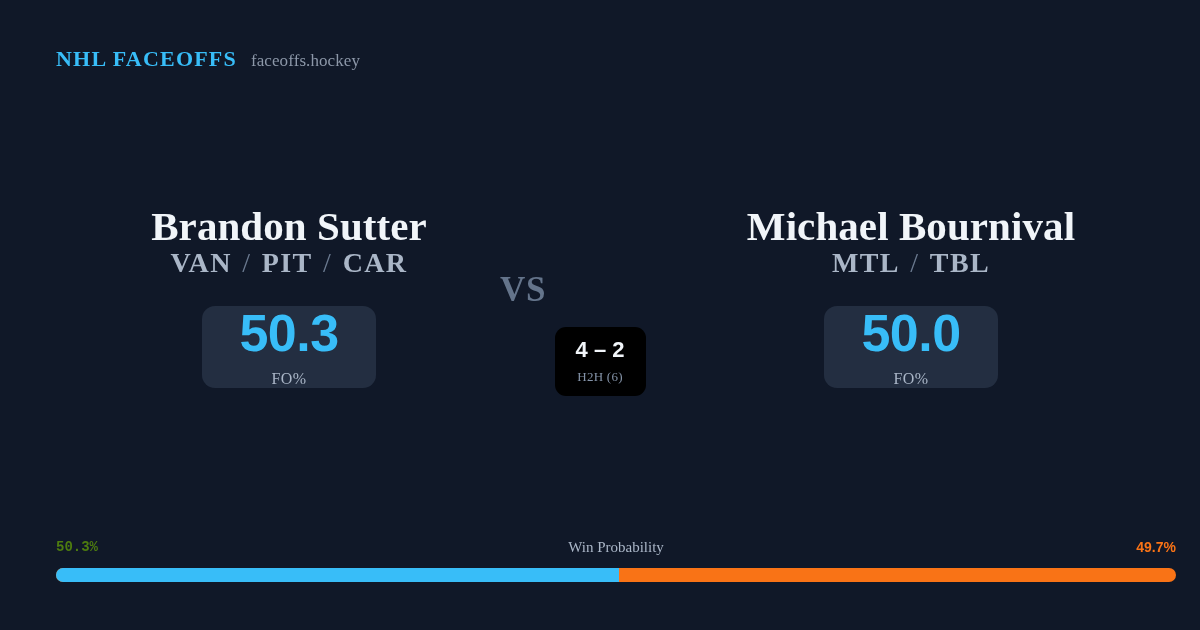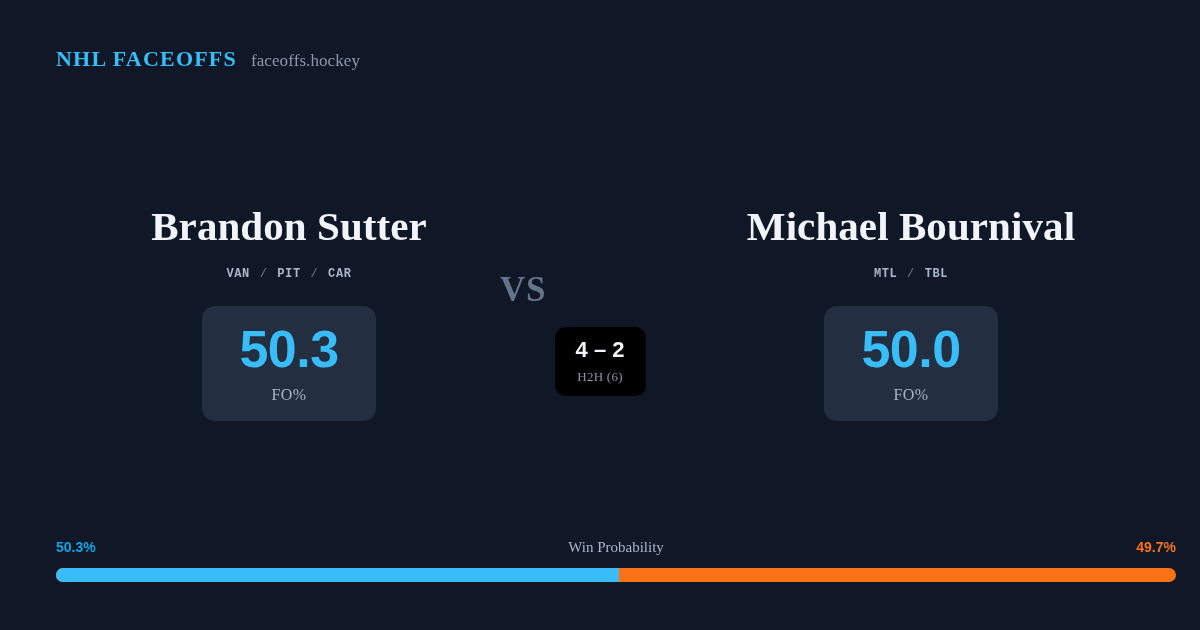--- a/index.html
+++ b/index.html
@@ -74,40 +74,39 @@
     font-weight: bold;
     color: #f1f5f9;
     line-height: 1;
     letter-spacing: 0.002em;
     white-space: nowrap;
     margin: 0;
     padding-top: 10px;
   }
 
   .team-line {
-    font-family: Liberation Mono, monospace;
-    font-size: 12px;
+    font-family: Liberation Serif, serif;
+    font-size: 28px;
     font-weight: bold;
     letter-spacing: 0.05em;
     color: #aab6c7;
-    margin-top: 20px;
     white-space: nowrap;
   }
   .team-line .sep {
     color: #6b7a90;
     font-weight: normal;
     padding: 0 2px;
   }
 
   
   .stat-card {
     position: absolute;
     top: 110px;
     width: 174px;
-    height: 115px;
+    height: 82px;
     left: 50%;
     transform: translateX(-50%);
     background: #232e41;
     border-radius: 13px;
     display: flex;
     flex-direction: column;
     align-items: center;
     justify-content: center;
   }
   .stat-value {
@@ -189,22 +188,22 @@
   .wp-left, .wp-right, .wp-title {
     position: absolute;
     top: 0;
     font-size: 14px;
     font-weight: bold;
     line-height: 20px;
     white-space: nowrap;
   }
   .wp-left {
     left: 0;
-    color: #0ea5e9;
-    font-family: Liberation Sans, sans-serif;
+    color: #4d7c0f;
+    font-family: Liberation Mono, monospace;
   }
   .wp-right {
     right: 0;
     color: #f97316;
     font-family: "Liberation Sans", sans-serif;
   }
   .wp-title {
     left: 50%;
     transform: translateX(-50%);
     color: #aab6c7;

